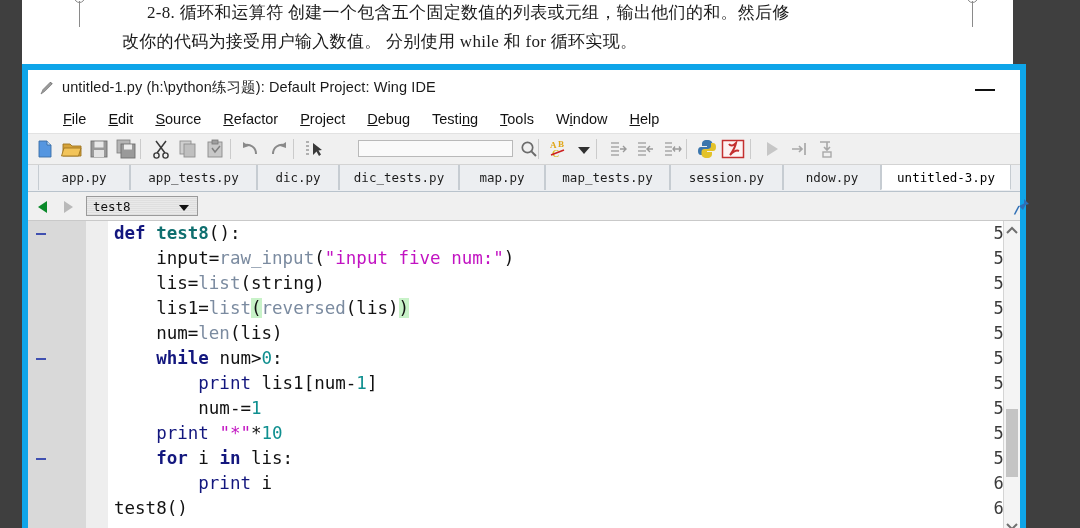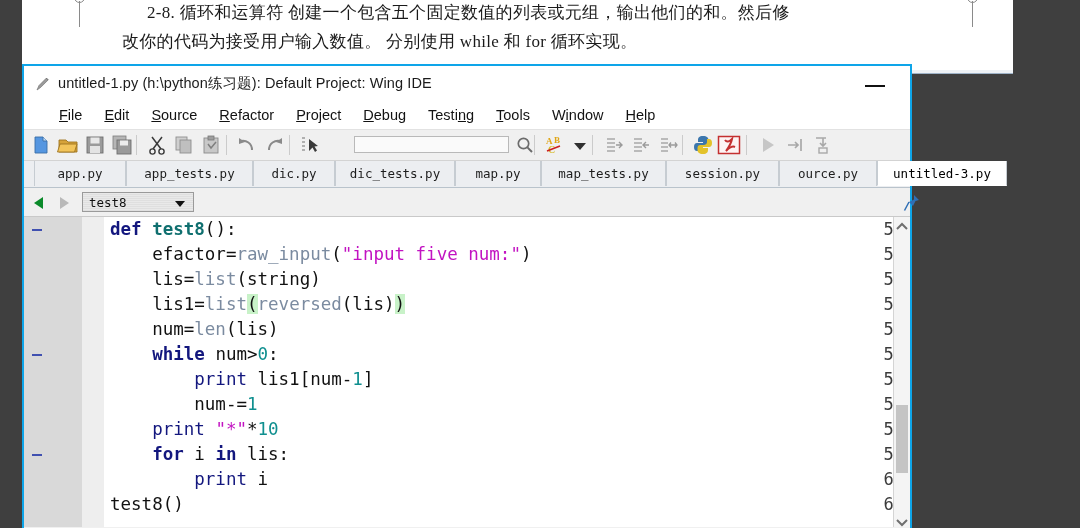--- a/index.html
+++ b/index.html
@@ -32,22 +32,22 @@
   .pin-mark .stem {
     position:absolute; left:5px; top:9px; width:1.4px; height:26px; background:#8a8a8a;
   }
   .doc-bottom-edge {
     position:absolute; left:22px; top:70px; width:991px; height:3px; background:#eef2f6;
     border-bottom:1px solid #9fb3c8;
   }
 
   
   .ide {
-    position:absolute; left:22px; top:64px; width:890px; height:464px;
-    background:#f2f2f2; border:2px solid #0ea5e9; box-sizing:border-box;
+    position:absolute; left:22px; top:64px; width:1004px; height:464px;
+    background:#f2f2f2; border:6px solid #0ea5e9; box-sizing:border-box;
   }
   .titlebar {
     position:relative; height:36px; background:#ffffff;
     border-bottom:1px solid #ffffff;
   }
   .title-icon {
     position:absolute; left:10px; top:9px; width:18px; height:18px;
   }
   .title-text {
     position:absolute; left:34px; top:8px;
@@ -359,21 +359,21 @@
     </div>
 
     <div class="tabbar">
       <div class="tab" style="left:102px; width:127px">app_tests.py</div>
       <div class="tab" style="left:10px;  width:92px">app.py</div>
       <div class="tab" style="left:229px; width:82px">dic.py</div>
       <div class="tab" style="left:311px; width:120px">dic_tests.py</div>
       <div class="tab" style="left:431px; width:86px">map.py</div>
       <div class="tab" style="left:517px; width:125px">map_tests.py</div>
       <div class="tab" style="left:642px; width:113px">session.py</div>
-      <div class="tab" style="left:755px; width:98px">ource.py</div>
+      <div class="tab" style="left:755px; width:98px">ndow.py</div>
       <div class="tab active" style="left:853px; width:130px">untitled-3.py</div>
     </div>
 
     <div class="subbar">
       <span class="nav-arrow nav-back"></span>
       <span class="nav-arrow nav-fwd"></span>
       <div class="sym-combo">
         <span class="lbl">test8</span>
         <span class="caret"></span>
       </div>
@@ -402,21 +402,21 @@
       <div class="lineno" style="top:200px">58</div>
       <div class="lineno" style="top:225px">59</div>
       <div class="lineno" style="top:250px">60</div>
       <div class="lineno" style="top:275px">61</div>
 
       <div class="foldmark" style="top:12px"></div>
       <div class="foldmark" style="top:137px"></div>
       <div class="foldmark" style="top:237px"></div>
 
       <div class="codeline" style="top:0px"><span class="kw">def </span><span class="fn">test8</span><span>():</span></div>
-      <div class="codeline" style="top:25px"><span>    efactor=</span><span class="bi">raw_input</span><span>(</span><span class="str">"input five num:"</span><span>)</span></div>
+      <div class="codeline" style="top:25px"><span>    input=</span><span class="bi">raw_input</span><span>(</span><span class="str">"input five num:"</span><span>)</span></div>
       <div class="codeline" style="top:50px"><span>    lis=</span><span class="bi">list</span><span>(string)</span></div>
       <div class="codeline" style="top:75px"><span>    lis1=</span><span class="bi">list</span><span class="brkg">(</span><span class="bi">reversed</span><span>(lis)</span><span class="brkg">)</span></div>
       <div class="codeline" style="top:100px"><span>    num=</span><span class="bi">len</span><span>(lis)</span></div>
       <div class="codeline" style="top:125px"><span>    </span><span class="kw">while </span><span>num&gt;</span><span class="num">0</span><span>:</span></div>
       <div class="codeline" style="top:150px"><span>        </span><span class="pr">print </span><span>lis1[num-</span><span class="num">1</span><span>]</span></div>
       <div class="codeline" style="top:175px"><span>        num-=</span><span class="num">1</span></div>
       <div class="codeline" style="top:200px"><span>    </span><span class="pr">print </span><span class="str">"*"</span><span>*</span><span class="num">10</span></div>
       <div class="codeline" style="top:225px"><span>    </span><span class="kw">for </span><span>i </span><span class="kw">in </span><span>lis:</span></div>
       <div class="codeline" style="top:250px"><span>        </span><span class="pr">print </span><span>i</span></div>
       <div class="codeline" style="top:275px"><span>test8()</span></div>

